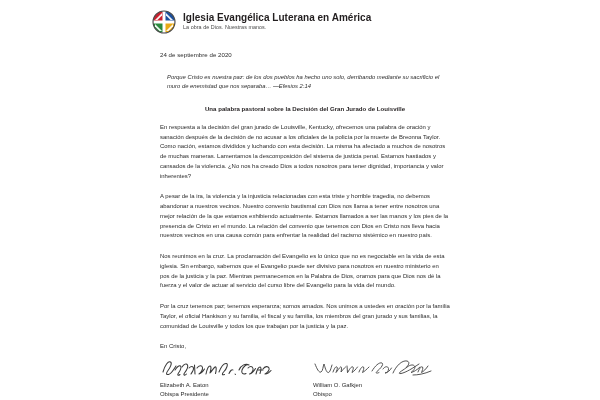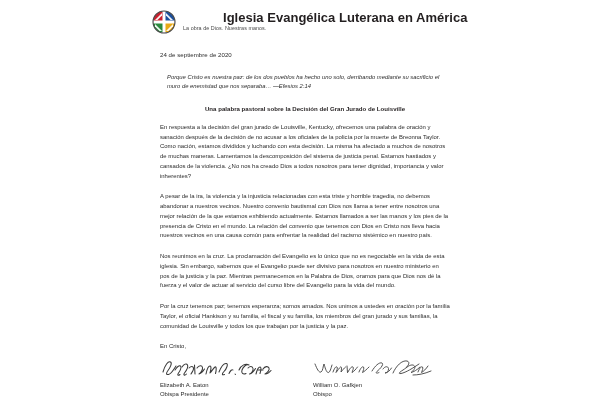--- a/index.html
+++ b/index.html
@@ -42,26 +42,25 @@
   }
   .logo-mark svg { display: block; }
 
   .brand-text {
     display: flex;
     flex-direction: column;
     justify-content: center;
     line-height: 1;
   }
   .brand-name {
-    font-size: 13px;
+    font-size: 10px;
     font-weight: bold;
     letter-spacing: 0.02px;
     color: #231f20;
     white-space: nowrap;
-    margin-left: 40px;
   }
   .brand-tagline {
     font-size: 5.4px;
     color: #4a4a4a;
     margin-top: 2.4px;
     letter-spacing: 0.05px;
     white-space: nowrap;
   }
 
   

